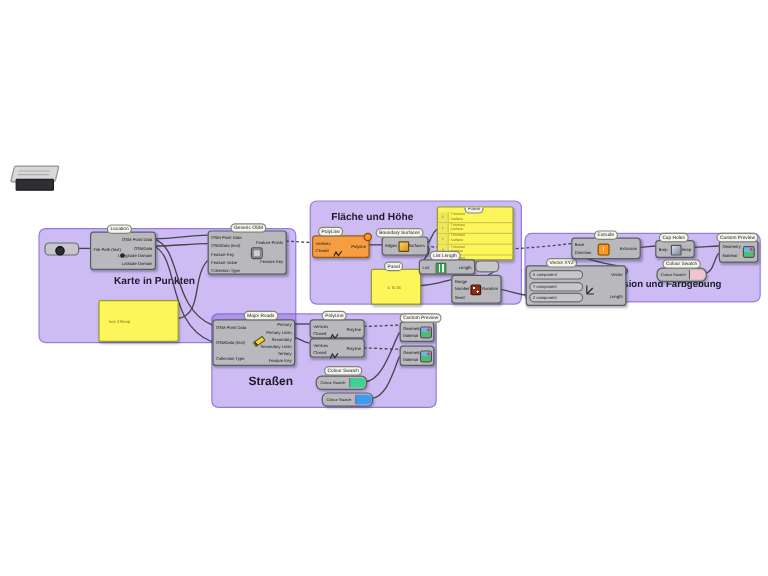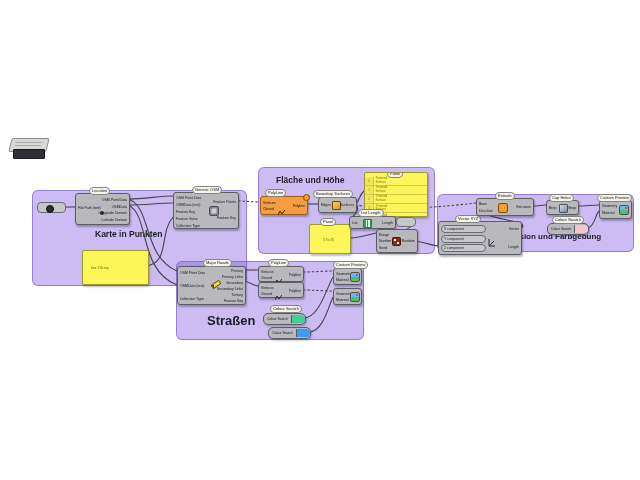--- a/index.html
+++ b/index.html
@@ -53,21 +53,21 @@
     <div class="widget-front" style="left:5px;top:12px;"></div>
   </div>
 
   <div class="grp" style="left:32px;top:190px;width:213px;height:94px;"></div>
   <div class="grp" style="left:258px;top:167px;width:175px;height:85px;"></div>
   <div class="grp" style="left:176px;top:261px;width:186px;height:77px;"></div>
   <div class="grp" style="left:437px;top:194px;width:195px;height:56px;"></div>
 
   <div class="grp-title" style="left:57px;top:229px;font-size:8.5px;margin-left:38px;">Karte in Punkten</div>
   <div class="grp-title" style="left:276px;top:175px;font-size:8.5px;">Fläche und Höhe</div>
-  <div class="grp-title" style="left:207px;top:313px;font-size:13px;">Straßen</div>
+  <div class="grp-title" style="left:207px;top:313px;font-size:10px;">Straßen</div>
   <div class="grp-title" style="left:499px;top:232px;font-size:8px;">Extrusion und Farbgebung</div>
 
   <svg class="wires" width="640" height="480" viewBox="0 0 640 480" fill="none" stroke="#45454d" stroke-width="1.1">
     <path d="M61,207 C66,207 70,207 75,207"></path>
     <path d="M128,199 C146,199 158,196 173,196"></path>
     <path d="M128,205 C146,205 158,203 173,203"></path>
     <path d="M128,199 C152,206 142,256 177,271"></path>
     <path d="M128,205 C150,214 138,270 177,285"></path>
     <path d="M147,266 C170,262 159,233 173,217"></path>
     <path stroke-dasharray="2.4 2" d="M238,201 C246,201 252,202 260,202"></path>

